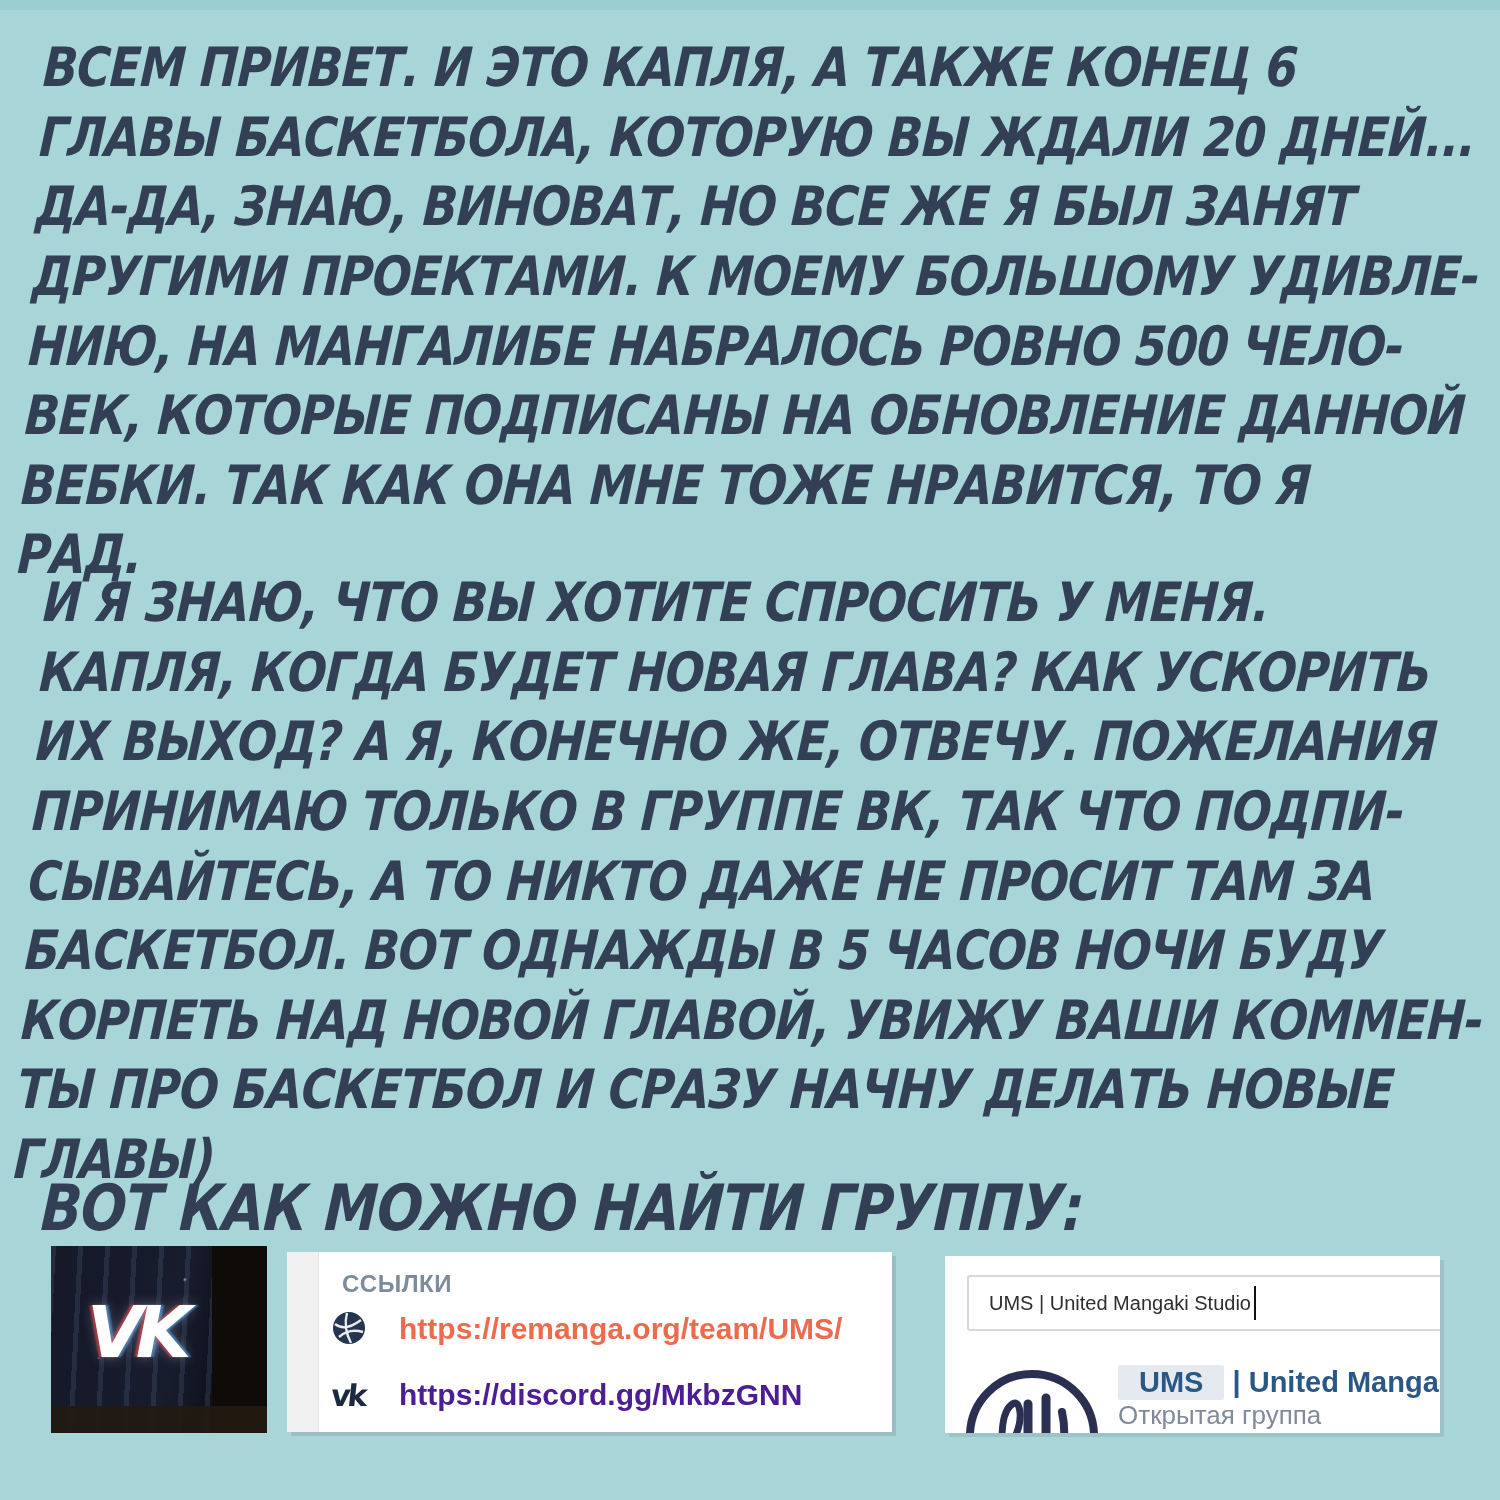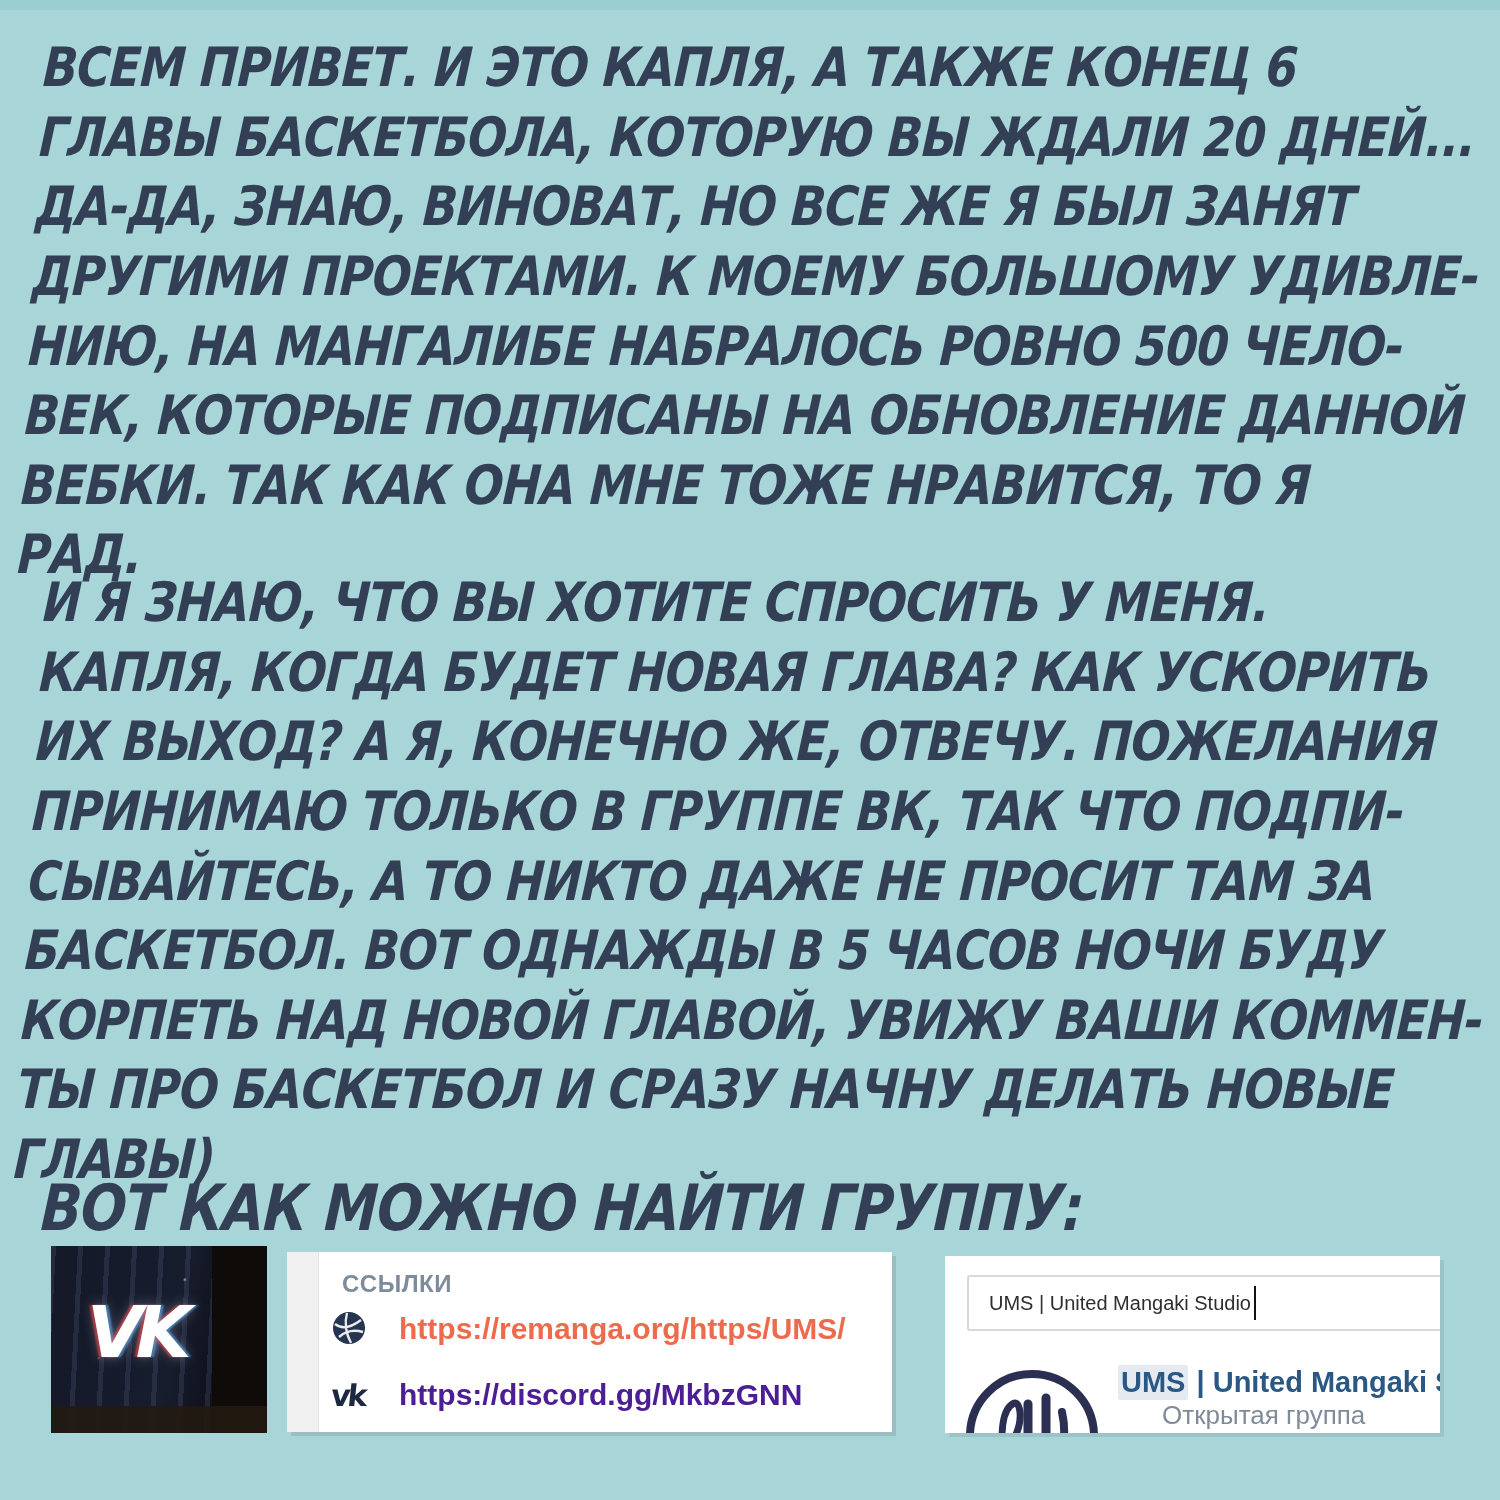--- a/index.html
+++ b/index.html
@@ -51,23 +51,23 @@
       background:#ffffff;overflow:hidden;box-shadow:4px 4px 0 rgba(125,140,150,.25);}
   .search-box{position:absolute;left:22px;top:19px;width:500px;height:56px;
       background:#fff;border:2px solid #d6d9dc;border-radius:3px;box-sizing:border-box;
       display:flex;align-items:center;padding-left:20px;
       font-family:"Liberation Sans",sans-serif;font-size:20px;color:#2e2e2e;}
   .caret{display:inline-block;width:2px;height:34px;background:#111;margin-left:3px;}
   .avatar{position:absolute;left:21px;top:114px;width:132px;height:132px;border-radius:50%;
       background:#ffffff;border:8px solid #2b2f52;box-sizing:border-box;}
   .result-title{position:absolute;left:173px;top:109px;font-family:"Liberation Sans",sans-serif;
       font-size:29px;font-weight:bold;white-space:nowrap;}
-  .ums-chip{display:inline-block;background:#e4eaf0;padding:1px 3px;border-radius:2px;}
+  .ums-chip{display:inline-block;background:#e4eaf0;padding:1px 21px;border-radius:2px;}
   .result-sub{position:absolute;left:173px;top:144px;font-family:"Liberation Sans",sans-serif;
-      font-size:26px;margin-left:44px;}
+      font-size:26px;}
 </style>
 </head>
 <body>
 
 <div class="page" id="page" style="background: rgb(168, 213, 215); color: rgb(51, 63, 85);">
   <div class="top-strip" id="topstrip" style="background: rgb(155, 206, 209);"></div>
 
   <div class="comic" id="para1" style="left:45px;top:33px;">
 
   <div class="tline">ВСЕМ ПРИВЕТ. И ЭТО КАПЛЯ, А ТАКЖЕ КОНЕЦ 6</div>
@@ -104,21 +104,21 @@
   <div class="links-shot">
     <div class="sidebar"></div>
     <div class="ltitle" id="ltitle" style="color: rgb(125, 139, 155);">ССЫЛКИ</div>
 
     <div class="lrow-icon" style="top:58px;">
       <svg width="36" height="36" viewBox="0 0 36 36">
         <circle cx="18" cy="18" r="16" fill="#263450"></circle>
         <path d="M4 14 Q14 22 30 10 M8 27 Q18 18 32 22 M16 3 Q12 18 20 33" stroke="#ffffff" stroke-width="2.4" fill="none" opacity="0.9"></path>
       </svg>
     </div>
-    <div class="lurl" id="url1" style="top: 60px; color: rgb(238, 106, 77);">https://remanga.org/https/UMS/</div>
+    <div class="lurl" id="url1" style="top: 60px; color: rgb(238, 106, 77);">https://remanga.org/team/UMS/</div>
 
     <div class="lrow-icon" style="top:126px;">
       <span class="vk-glyph">vk</span>
     </div>
     <div class="lurl" id="url2" style="top: 126px; color: #4c1d95;">https://discord.gg/MkbzGNN</div>
   </div>
 
   <div class="search-shot">
     <div class="search-box">
       <span>UMS | United Mangaki Studio</span>

